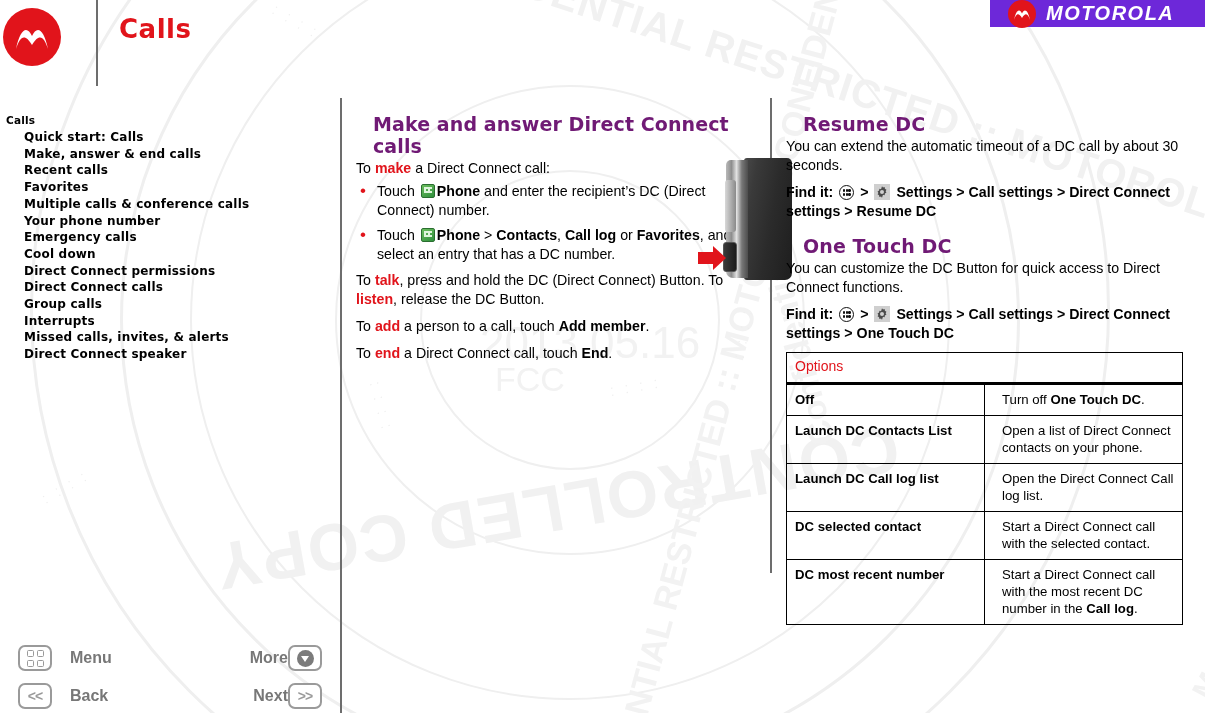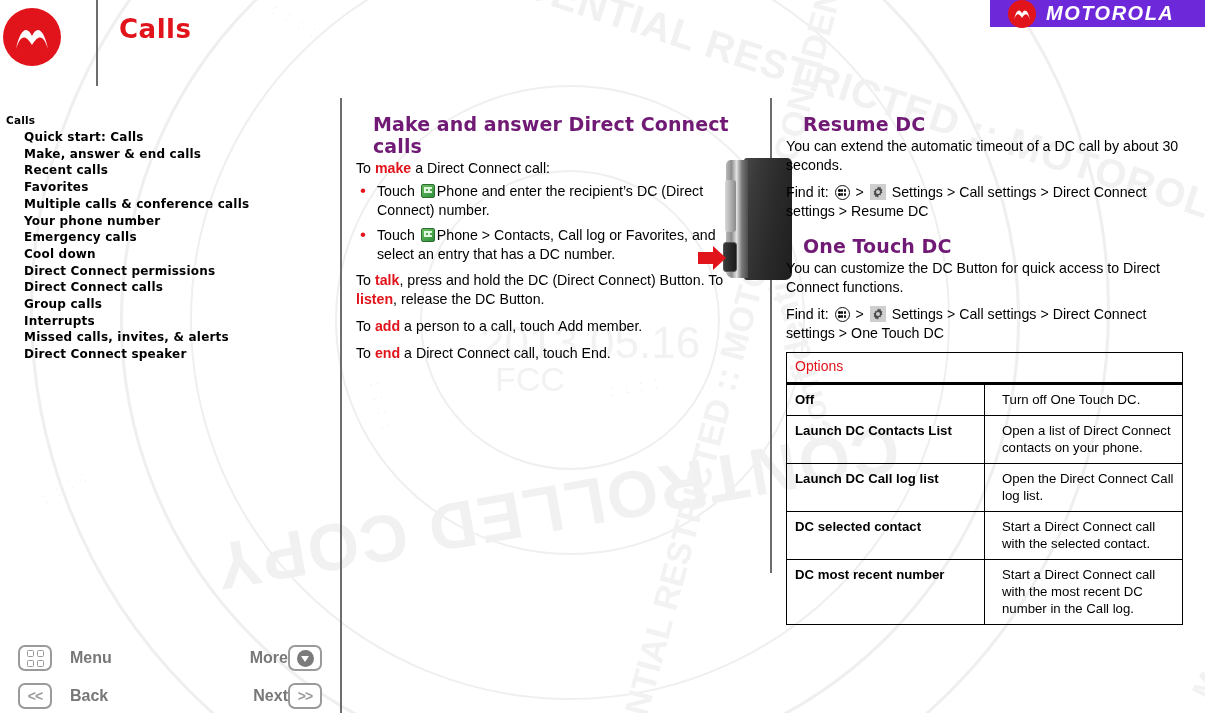--- a/index.html
+++ b/index.html
@@ -203,21 +203,21 @@
   }
   p.body {
     margin: 0 0 8px 0;
     font-size: 14.2px;
     line-height: 19px;
     color: #000;
     font-family: "Liberation Sans", sans-serif;
   }
   p.tight { margin-bottom: 4px; }
   .red-w { color: #e1141b; font-weight: bold; }
-  .bold-w { font-weight: normal; }
+  .bold-w { font-weight: bold; }
 
   ul.bullets { margin: 2px 0 7px 0; padding: 0; list-style: none; }
   ul.bullets li {
     position: relative;
     padding-left: 21px;
     margin-bottom: 6px;
     font-size: 14.2px;
     line-height: 19px;
     color: #000;
   }

